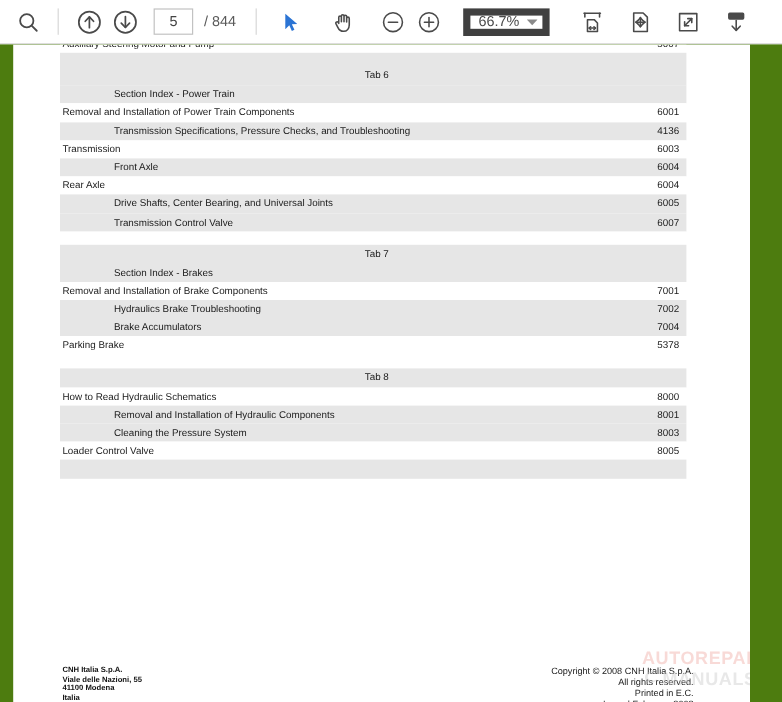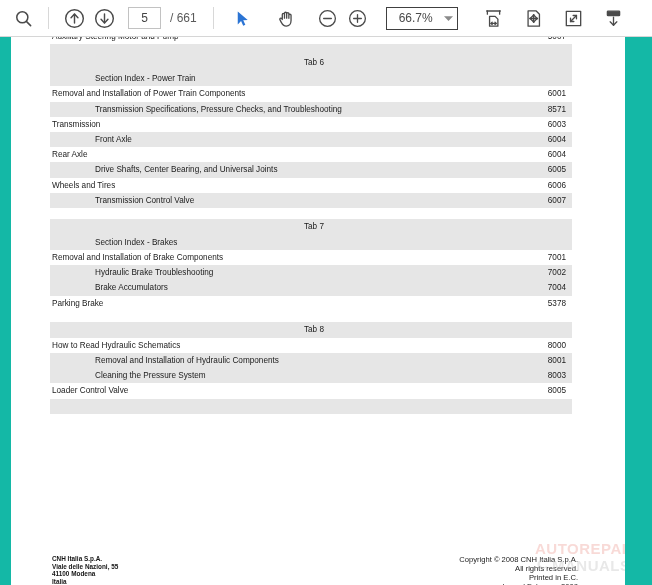--- a/index.html
+++ b/index.html
@@ -67,21 +67,21 @@
     font-size: 12px;
     color: #5a5a5a;
     margin-left: 9px;
     white-space: nowrap;
   }
 
   
   .zoom-select {
     width: 72px;
     height: 23px;
-    border: 1px solid #404040;
+    border: 6px solid #404040;
     background: #fff;
     display: flex;
     align-items: center;
     box-sizing: border-box;
     cursor: pointer;
     flex: none;
   }
   .zoom-value {
     flex: 1;
     font-size: 12px;
@@ -95,21 +95,21 @@
     align-items: center;
     justify-content: center;
   }
 
   
   .viewer {
     position: absolute;
     left: 0; top: 37px;
     width: 652px;
     height: 548px;
-    background: #14b8a6;
+    background: #4d7c0f;
     overflow: hidden;
   }
   .page {
     position: absolute;
     left: 11px;
     top: 0;
     width: 614px;
     height: 548px;
     background: #ffffff;
     overflow: hidden;
@@ -242,21 +242,21 @@
       <circle cx="12" cy="12" r="9.2"></circle>
       <line x1="12" y1="7.2" x2="12" y2="16.4" stroke-linecap="round"></line>
       <polyline points="8.4,12.8 12,16.6 15.6,12.8" stroke-linecap="round" stroke-linejoin="round"></polyline>
     </svg>
   </div>
 
   <div style="width:9px;flex:none;"></div>
 
   <div class="page-group">
     <input class="page-input" type="text" value="5" style="">
-    <span class="page-total">/ 661</span>
+    <span class="page-total">/ 844</span>
   </div>
 
   <div style="width:16px;flex:none;"></div>
   <div class="tb-sep"></div>
   <div style="width:14px;flex:none;"></div>
 
   <div class="tb-btn icon" title="Select tool">
     <svg width="19" height="19" viewBox="0 0 24 24">
       <path d="M6 3 L6 19.5 L10.2 15.2 L12.9 21.2 L15.6 20 L12.9 14.1 L18.6 13.8 Z" fill="#2b74d4"></path>
     </svg>
@@ -374,41 +374,37 @@
       <div class="row shade">
         <span class="label">Section Index - Power Train</span>
         <span class="num"></span>
       </div>
       <div class="row plain">
         <span class="label">Removal and Installation of Power Train Components</span>
         <span class="num">6001</span>
       </div>
       <div class="row shade">
         <span class="label">Transmission Specifications, Pressure Checks, and Troubleshooting</span>
-        <span class="num">8571</span>
+        <span class="num">4136</span>
       </div>
       <div class="row plain">
         <span class="label">Transmission</span>
         <span class="num">6003</span>
       </div>
       <div class="row shade">
         <span class="label">Front Axle</span>
         <span class="num">6004</span>
       </div>
       <div class="row plain">
         <span class="label">Rear Axle</span>
         <span class="num">6004</span>
       </div>
       <div class="row shade">
         <span class="label">Drive Shafts, Center Bearing, and Universal Joints</span>
         <span class="num">6005</span>
-      </div>
-      <div class="row plain">
-        <span class="label">Wheels and Tires</span>
-        <span class="num">6006</span>
       </div>
       <div class="row shade">
         <span class="label">Transmission Control Valve</span>
         <span class="num">6007</span>
       </div>
 
       <div class="gap"></div>
 
       <div class="row section">
         <span class="label">Brakes</span>
@@ -416,21 +412,21 @@
       </div>
       <div class="row shade">
         <span class="label">Section Index - Brakes</span>
         <span class="num"></span>
       </div>
       <div class="row plain">
         <span class="label">Removal and Installation of Brake Components</span>
         <span class="num">7001</span>
       </div>
       <div class="row shade">
-        <span class="label">Hydraulic Brake Troubleshooting</span>
+        <span class="label">Hydraulics Brake Troubleshooting</span>
         <span class="num">7002</span>
       </div>
       <div class="row shade">
         <span class="label">Brake Accumulators</span>
         <span class="num">7004</span>
       </div>
       <div class="row plain">
         <span class="label">Parking Brake</span>
         <span class="num">5378</span>
       </div>

